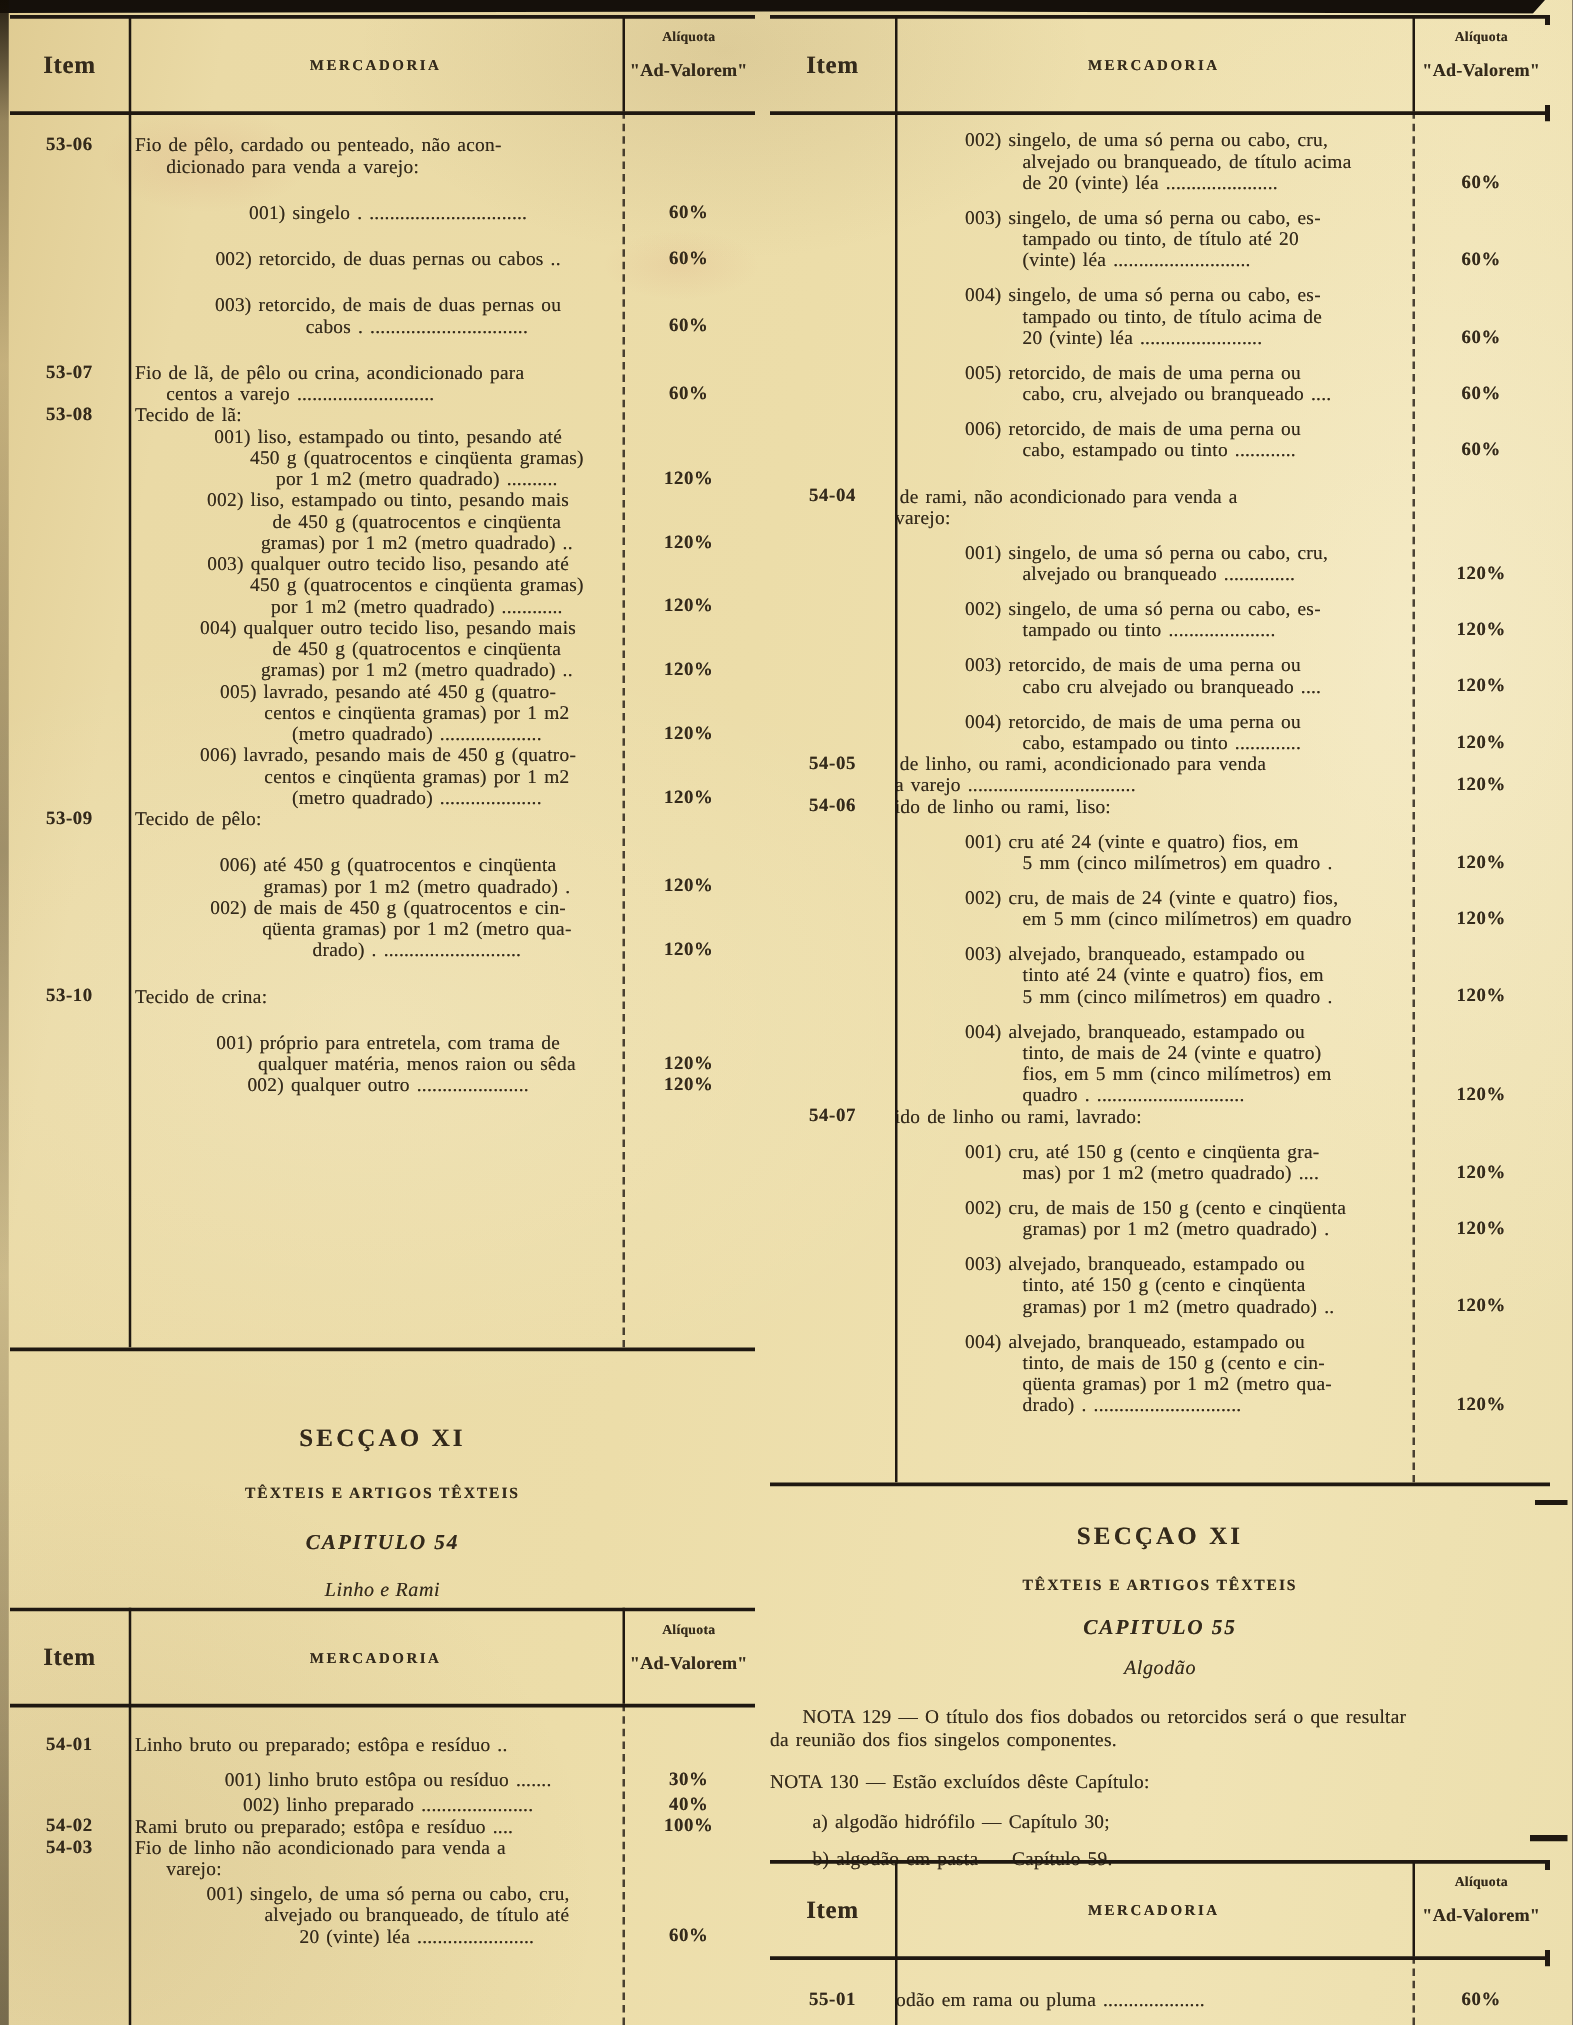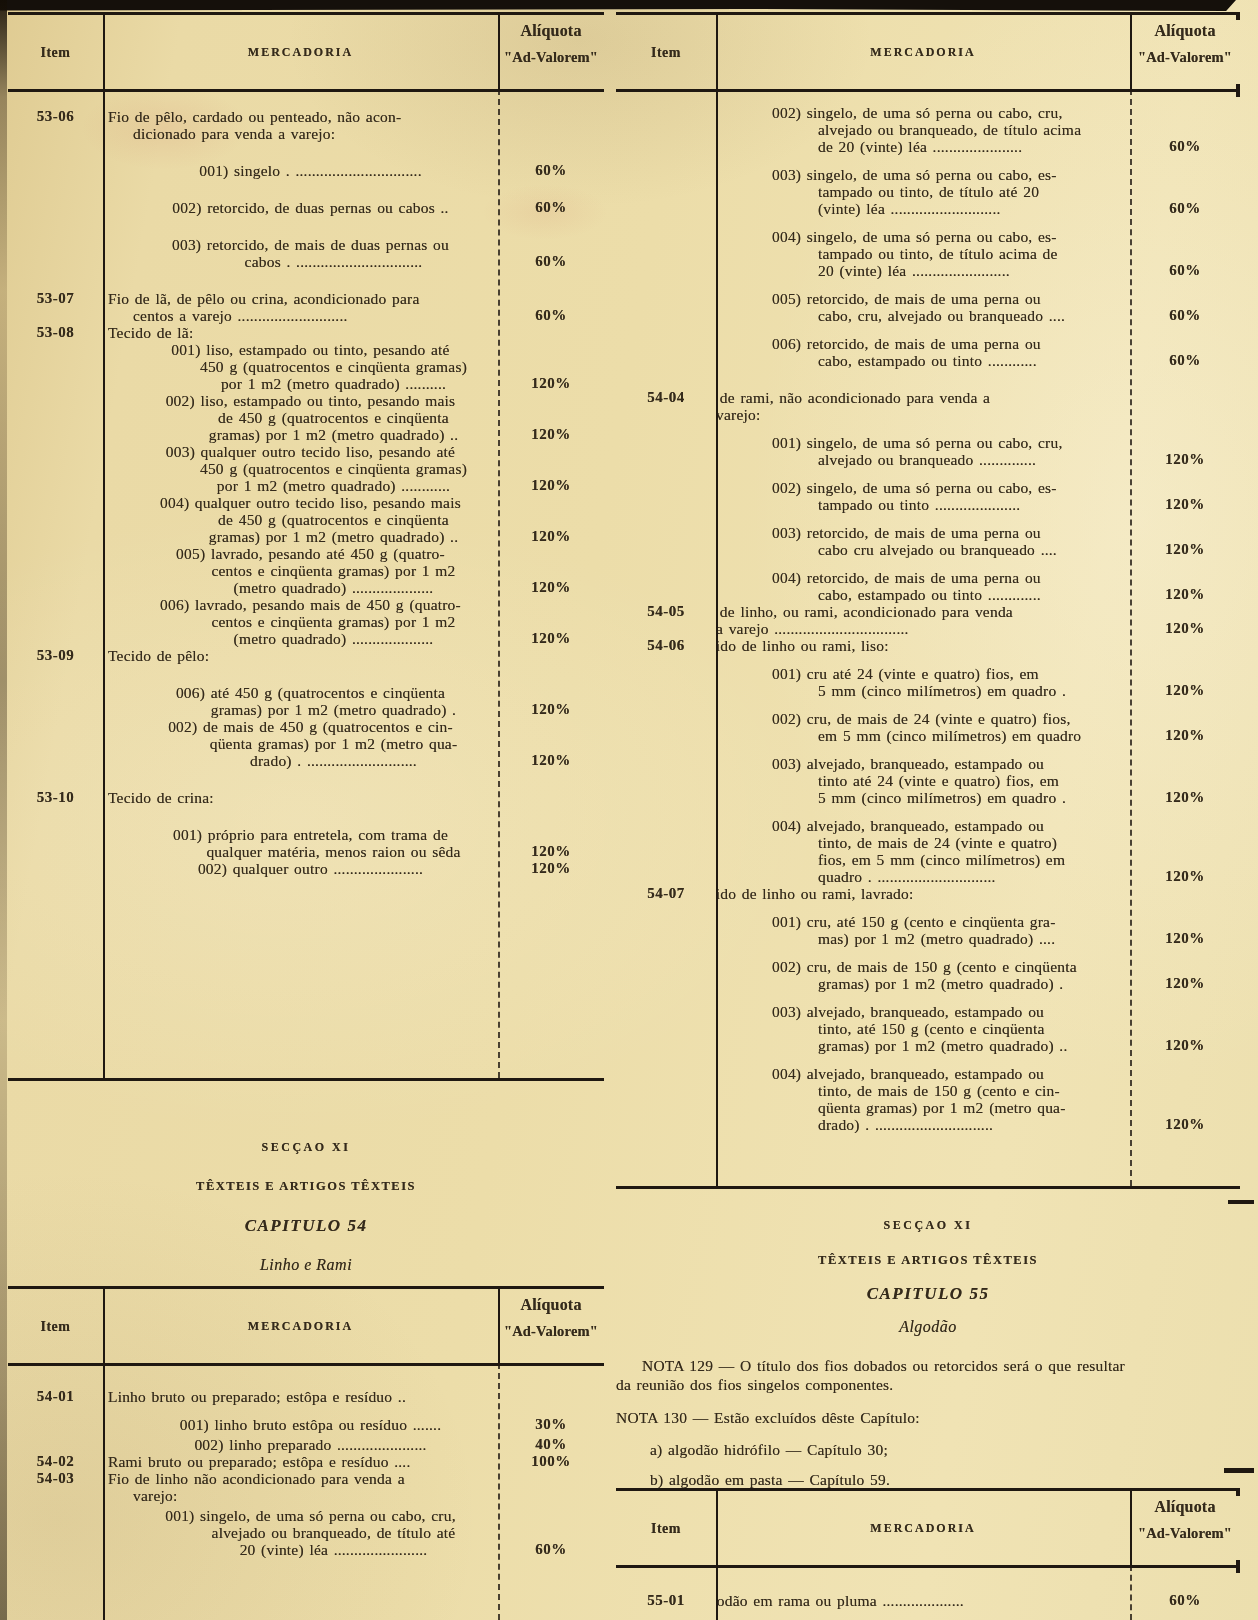--- a/index.html
+++ b/index.html
@@ -30,28 +30,28 @@
       rgba(60,45,25,.42) 42%,rgba(110,88,50,.25) 63%,rgba(60,45,25,.40) 85%,rgba(30,22,10,.55) 100%);}
   .edge-mark{position:absolute;background:var(--line);}
   
   .tariff-table{position:absolute;font-size:15.5px;line-height:17px;letter-spacing:.2px;word-spacing:1.5px;}
   #tbl-left-main {left:8px;  top:12px;   width:596px;height:1066px;border-bottom:3px solid var(--line);overflow:hidden;}
   #tbl-left-bottom{left:8px; top:1286px; width:596px;height:334px;overflow:hidden;}
   #tbl-right-main{left:616px;top:12px;   width:624px;height:1174px;border-bottom:3px solid var(--line);overflow:hidden;}
   #tbl-right-bottom{left:616px;top:1488px;width:624px;height:132px;overflow:hidden;}
   .thead{position:relative;display:flex;height:74px;border-top:3px solid var(--line);border-bottom:3px solid var(--line);}
   .hcell{display:flex;align-items:center;justify-content:center;font-weight:bold;}
-  .hcell-item{font-size:14px;letter-spacing:.5px;}
+  .hcell-item{font-size:20px;letter-spacing:.5px;}
   .t-left  .hcell-item{width:95px;}
   .t-right .hcell-item{width:100px;}
   .hcell-merc{flex:1;font-size:12px;letter-spacing:2px;}
   .hcell-rate{flex-direction:column;justify-content:flex-start;}
   .t-left  .hcell-rate{width:106px;}
   .t-right .hcell-rate{width:110px;}
-  .hrate1{margin-top:7px;font-size:16px;}
+  .hrate1{margin-top:7px;font-size:11px;}
   .hrate2{margin-top:10px;font-size:14.5px;}
   .vline{position:absolute;width:0;}
   .vline-item{top:0;bottom:0;border-left:2px solid var(--line);}
   .t-left  .vline-item{left:95px;}
   .t-right .vline-item{left:100px;}
   .vline-rate-head{top:0;height:77px;border-left:2px solid var(--line);}
   .vline-rate-body{top:77px;bottom:0;border-left:2px dashed rgba(31,24,17,.8);}
   .t-left  .vline-rate-head,.t-left  .vline-rate-body{left:490px;}
   .t-right .vline-rate-head,.t-right .vline-rate-body{left:514px;}
   
@@ -75,21 +75,21 @@
   .desc-text{white-space:pre-line;}
   .t-left  .kind-main .desc-text{padding-left:30px;text-indent:-25px;}
   .t-left  .kind-sub  .desc-text{padding-left:72px;text-indent:-46px;text-align:center;}
   .t-right .kind-main .desc-text{text-indent:-23px;}
   .t-right .kind-sub  .desc-text{padding-left:102px;text-indent:-46px;}
   .cell-rate{flex:1;text-align:center;font-weight:bold;font-size:15px;letter-spacing:.5px;align-self:flex-end;}
   
   .section-block{position:absolute;text-align:center;}
   #sec-left {left:8px;top:1088px;width:596px;}
   #sec-right{left:616px;top:1186px;width:624px;text-align:center;}
-  .sec-title{font-weight:bold;font-size:12px;letter-spacing:2.5px;}
+  .sec-title{font-weight:bold;font-size:20px;letter-spacing:2.5px;}
   #sec-left  .sec-title{margin-top:52px;}
   #sec-right .sec-title{margin-top:32px;}
   .sec-area{margin-top:24px;font-weight:bold;font-size:12.5px;letter-spacing:1.5px;}
   #sec-right .sec-area{margin-top:20px;}
   .sec-cap{margin-top:22px;font-weight:bold;font-style:italic;font-size:17px;letter-spacing:1.5px;}
   #sec-right .sec-cap{margin-top:16px;}
   .sec-sub{margin-top:20px;font-style:italic;font-size:16px;letter-spacing:.5px;}
   #sec-right .sec-sub{margin-top:14px;}
   .notes{margin-top:20px;text-align:left;font-size:15.5px;line-height:19px;letter-spacing:.2px;word-spacing:1.5px;}
   .note{white-space:pre-line;}

